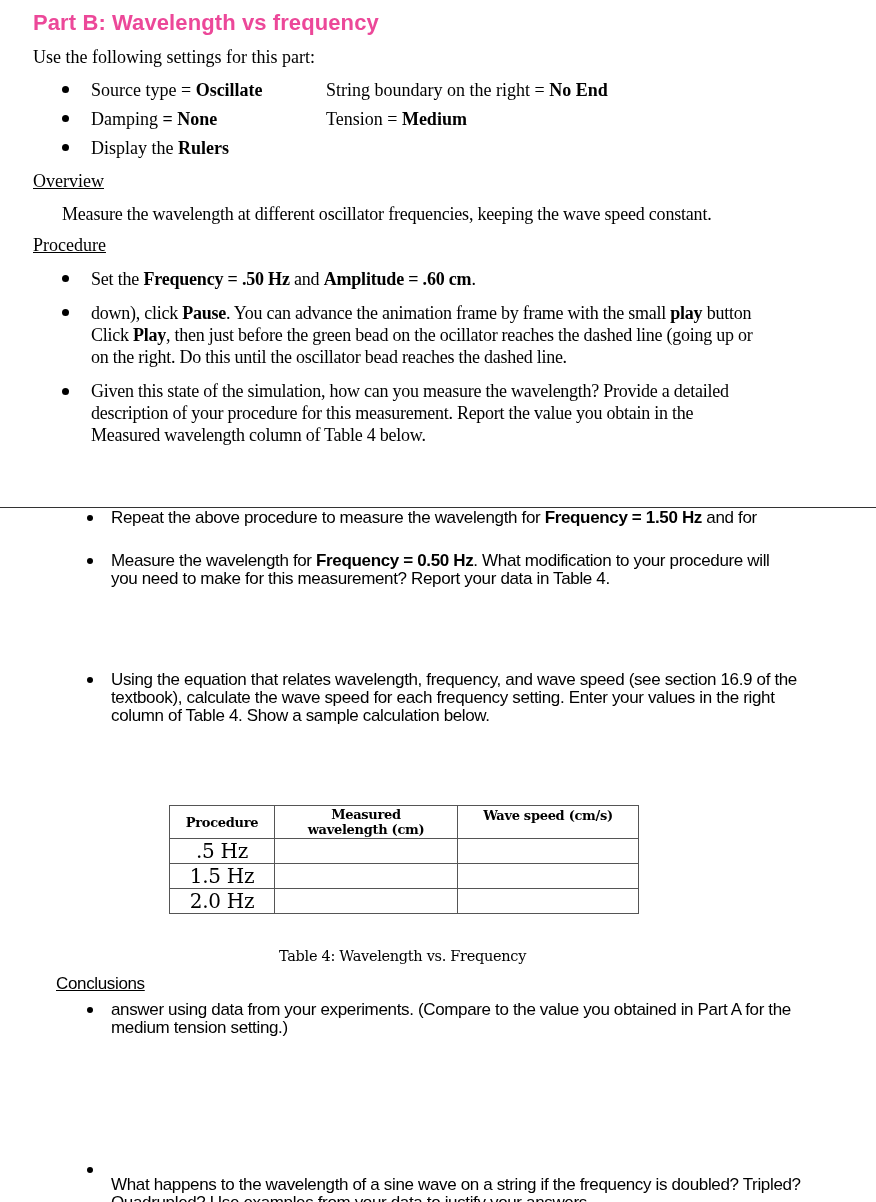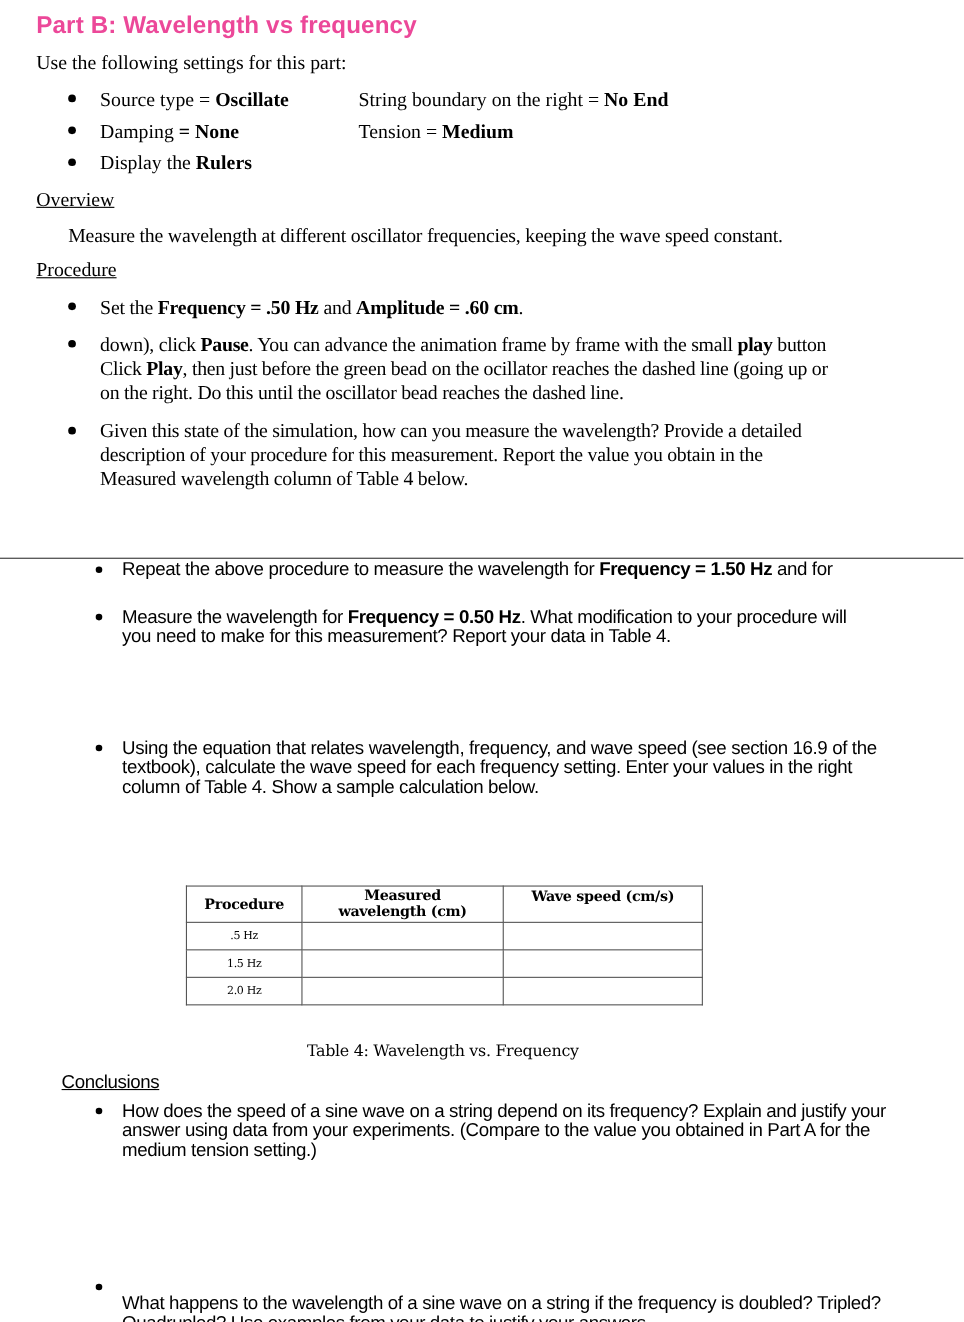--- a/index.html
+++ b/index.html
@@ -9,21 +9,21 @@
   .t18 { font-size:18px; line-height:22px; }
   .t15 { font-size:17px; line-height:18px; font-family:Liberation Sans, sans-serif; letter-spacing:-0.35px; }
   .bullet { position:absolute; width:7px; height:7px; border-radius:50%; background:#000; }
   .bullet.sm { width:6px; height:6px; }
   .ul { text-decoration:underline; }
   b { font-weight:bold; }
   .divider { left:0; top:507px; width:876px; height:1px; background:#333; }
   table.data { position:absolute; left:169px; top:805px; border-collapse:collapse; font-family:"DejaVu Serif", serif; }
   table.data td, table.data th { border:1px solid #555; padding:0; text-align:center; }
   table.data th { font-weight:bold; font-size:13px; line-height:15px; vertical-align:middle; letter-spacing:-0.3px; }
-  table.data td { font-size:10px; height:24px; letter-spacing:-0.3px; }
+  table.data td { font-size:20px; height:24px; letter-spacing:-0.3px; }
   .caption { left:279px; top:948px; font-family:"DejaVu Serif", serif; font-size:14.5px; letter-spacing:-0.3px; }
 </style>
 </head>
 <body>
 
 <div class="abs title">Part B:  Wavelength vs frequency</div>
 
 <div class="abs t18" style="left:33px;top:46px;">Use the following settings for this part:</div>
 
 <span class="bullet" style="left:62px;top:86px;"></span>
@@ -117,21 +117,20 @@
     <td></td>
   </tr>
 </tbody>
   </table>
 <div class="abs caption">Table 4: Wavelength vs. Frequency</div>
 
 <div class="abs t15 ul" style="left:56px;top:975px;">Conclusions</div>
 
 <span class="bullet sm" style="left:87px;top:1007px;"></span>
 <div class="abs t15" style="left:111px;top:1001px;white-space:nowrap;">
-  <div>How does the speed of a sine wave on a string depend on its frequency?  Explain and justify your</div>
   <div>answer using data from your experiments.  (Compare to the value you obtained in Part A for the</div>
   <div>medium tension setting.)</div>
 </div>
 
 <span class="bullet sm" style="left:87px;top:1167px;"></span>
 <div class="abs t15" style="left:111px;top:1161px;white-space:nowrap;margin-top:15px;">
   <div>What happens to the wavelength of a sine wave on a string if the frequency is doubled?  Tripled?</div>
   <div>Quadrupled?  Use examples from your data to justify your answers.</div>
 </div>
 

